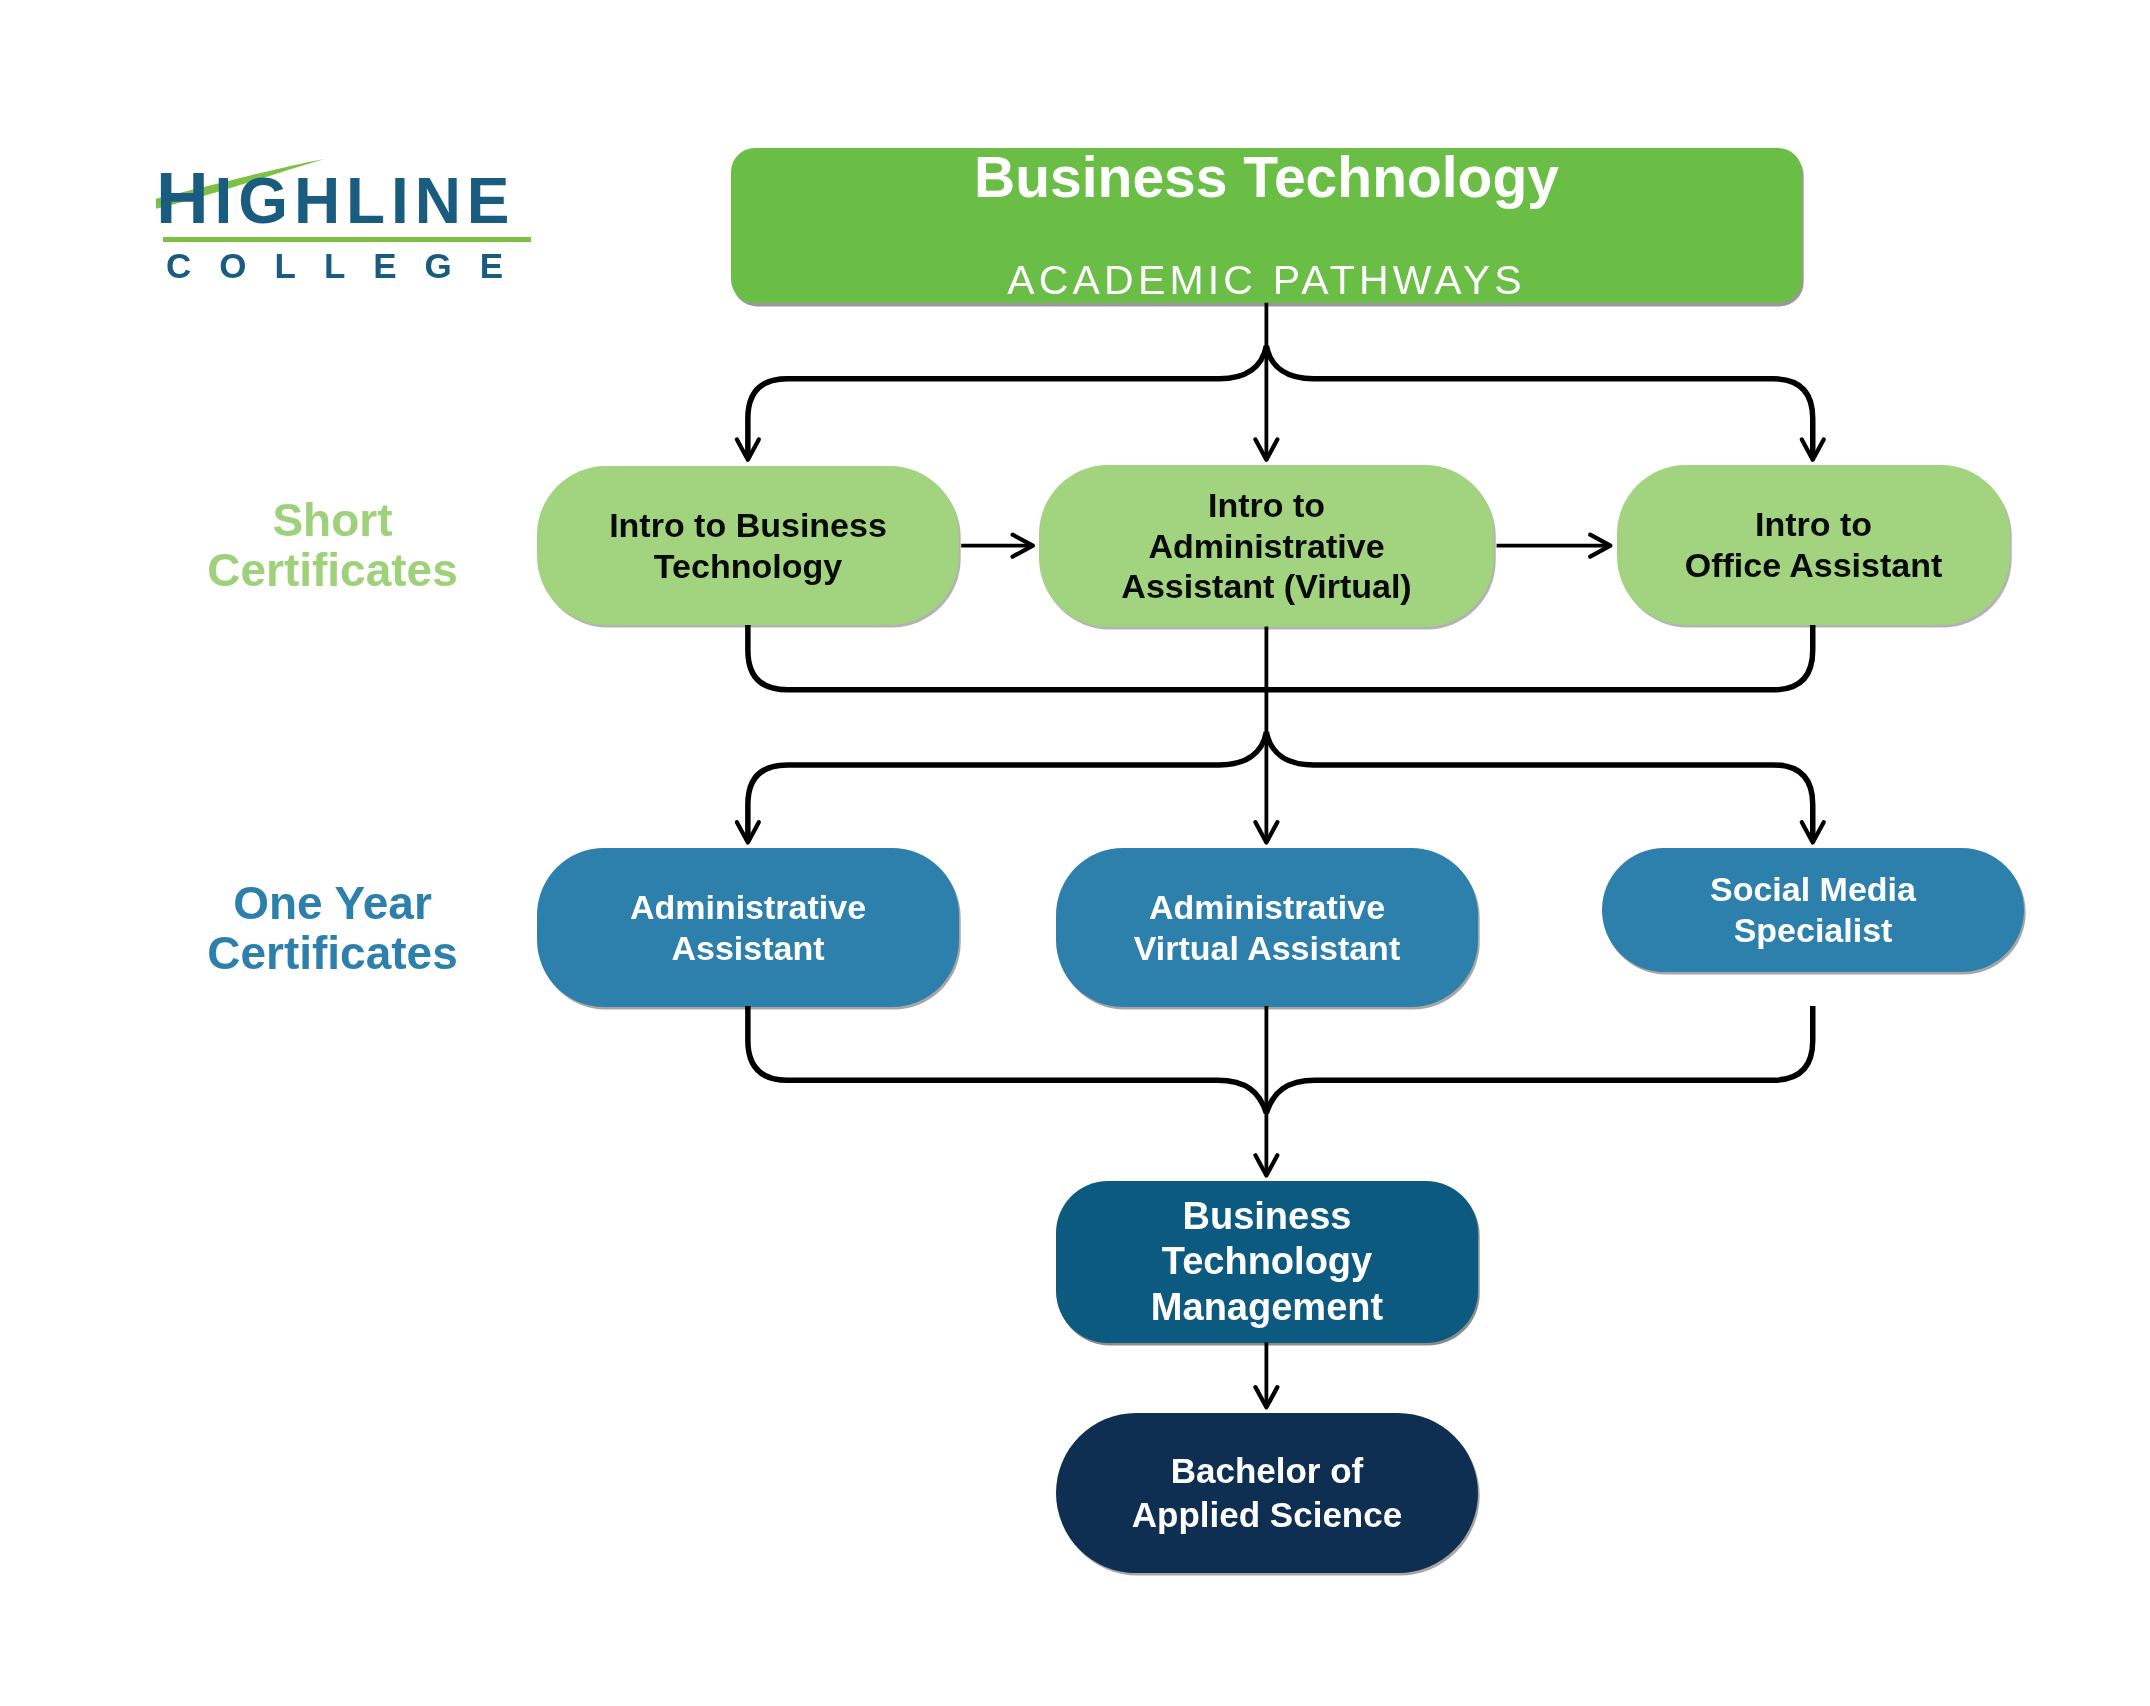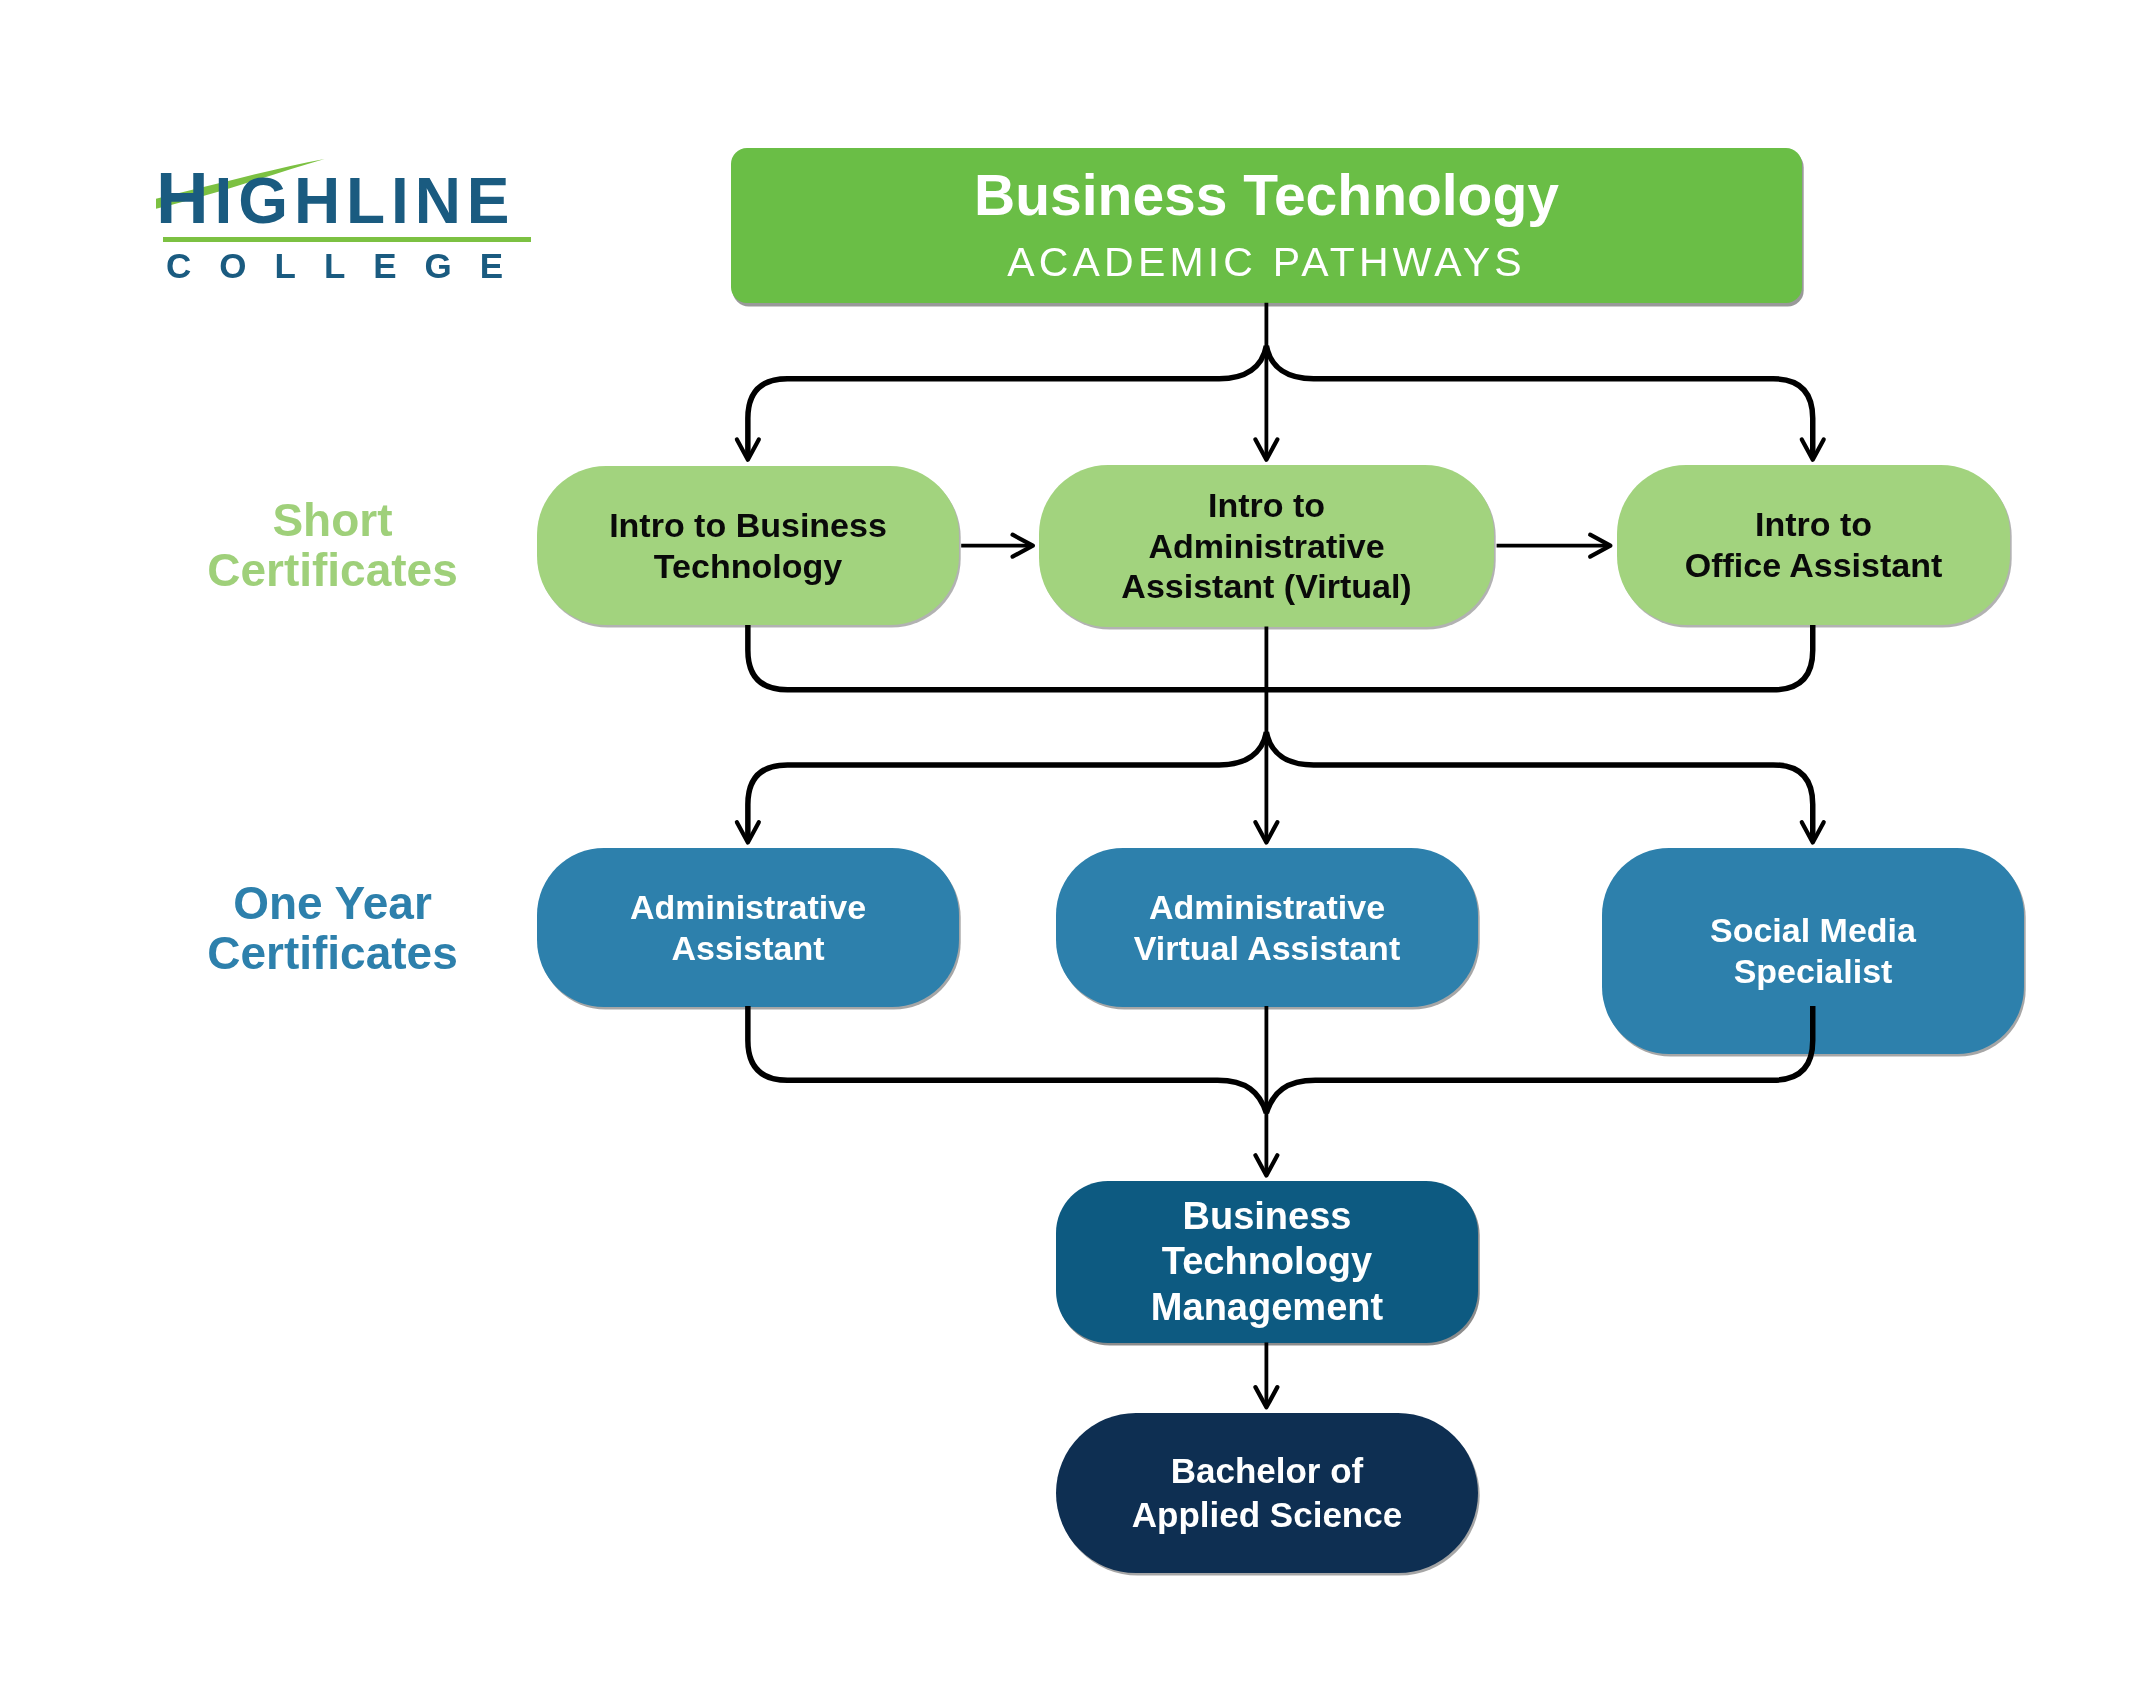--- a/index.html
+++ b/index.html
@@ -5,22 +5,23 @@
   html,body{margin:0;padding:0;background:#ffffff;}
   .canvas{
     position:relative;width:2150px;height:1706px;background:#ffffff;
     font-family:"Liberation Sans",sans-serif;overflow:hidden;
   }
   .node{
     position:absolute;display:flex;flex-direction:column;align-items:center;justify-content:center;
     text-align:center;white-space:pre-line;font-weight:bold;
   }
   .title-box{
-    background:#6ABE46;color:#ffffff;border-radius:16px;
+    background:#6ABE46;color:#ffffff;border-radius:24px;
     box-shadow:1.7px 3.4px 0 rgba(0,0,0,0.40);
+    justify-content:space-between;
   }
   .title-main{font-size:57px;font-weight:bold;line-height:1.05;}
   .title-sub{font-size:41px;font-weight:400;letter-spacing:4.2px;line-height:1.1;margin-top:14px;}
   .green-box{
     background:#A2D37E;color:#0a0a0a;border-radius:69px;
     font-size:34px;line-height:1.2;box-shadow:1.7px 2.5px 0 rgba(0,0,0,0.30);
   }
   .blue-box{
     background:#2D80AC;color:#ffffff;border-radius:67px;
     font-size:34px;line-height:1.2;box-shadow:1.7px 2.5px 0 rgba(0,0,0,0.35);
@@ -89,21 +90,21 @@
   <div class="node green-box" style="left:1039px;top:465px;width:455px;height:162px;">Intro to
 Administrative
 Assistant (Virtual)</div>
   <div class="node green-box" style="left:1617px;top:465px;width:393px;height:160px;">Intro to
 Office Assistant</div>
 
   <div class="node blue-box" style="left:537px;top:848px;width:422px;height:159px;">Administrative
 Assistant</div>
   <div class="node blue-box" style="left:1056px;top:848px;width:422px;height:159px;">Administrative
 Virtual Assistant</div>
-  <div class="node blue-box" style="left:1602px;top:848px;width:422px;height:206px;">Social Media
+  <div class="node blue-box" style="left:1602px;top:848px;width:422px;height:124px;">Social Media
 Specialist</div>
 
   <div class="node darkblue-box" style="left:1056px;top:1181px;width:422px;height:162px;">Business
 Technology
 Management</div>
 
   <div class="node navy-box" style="left:1056px;top:1413px;width:422px;height:160px;">Bachelor of
 Applied Science</div>
 
   <svg class="connectors" width="2150" height="1706" viewBox="0 0 2550 2023">

